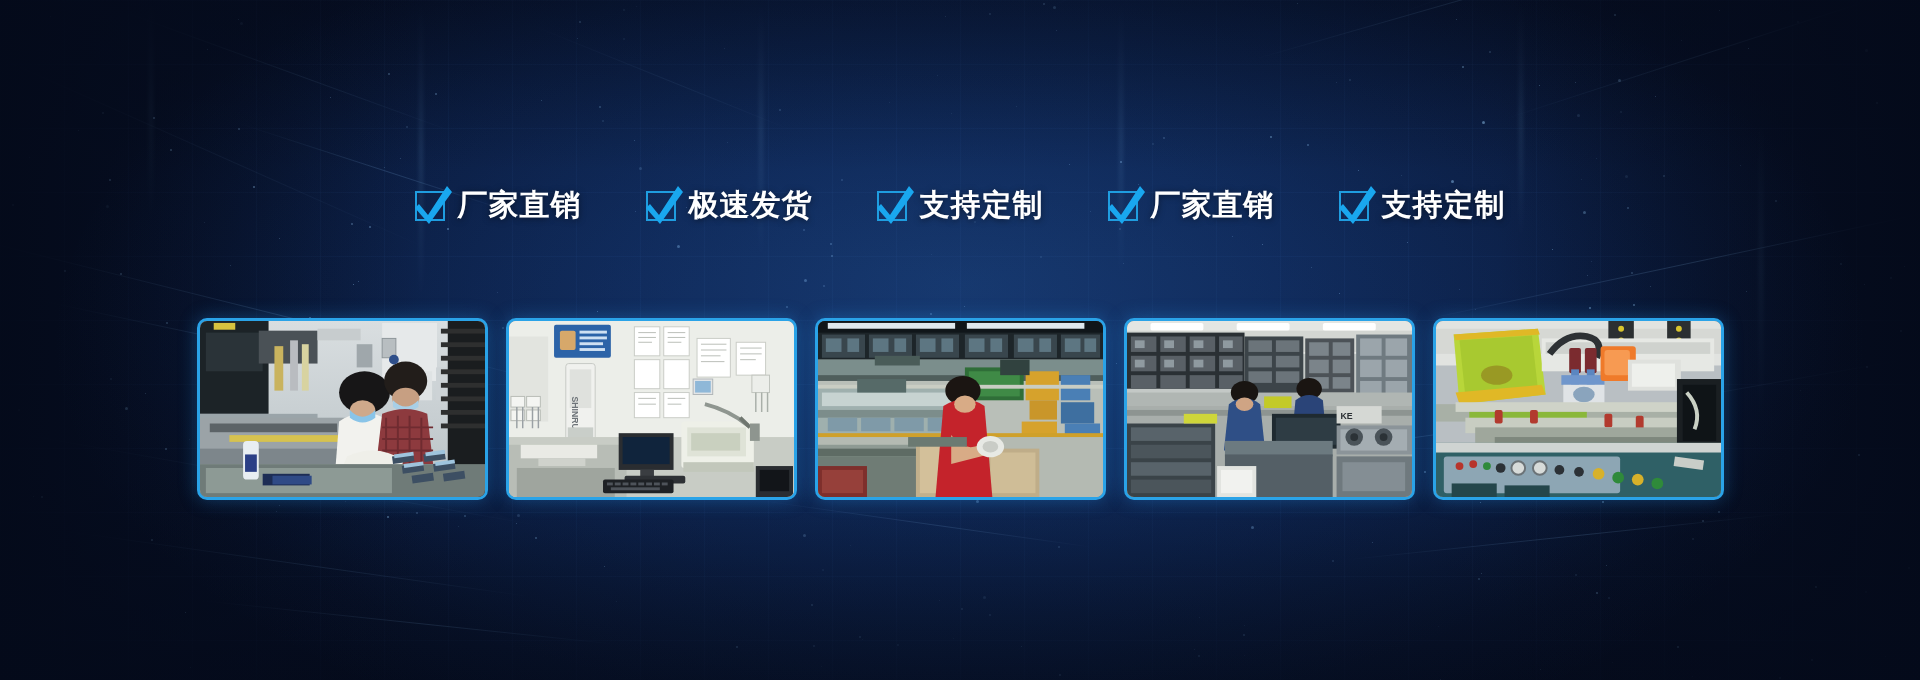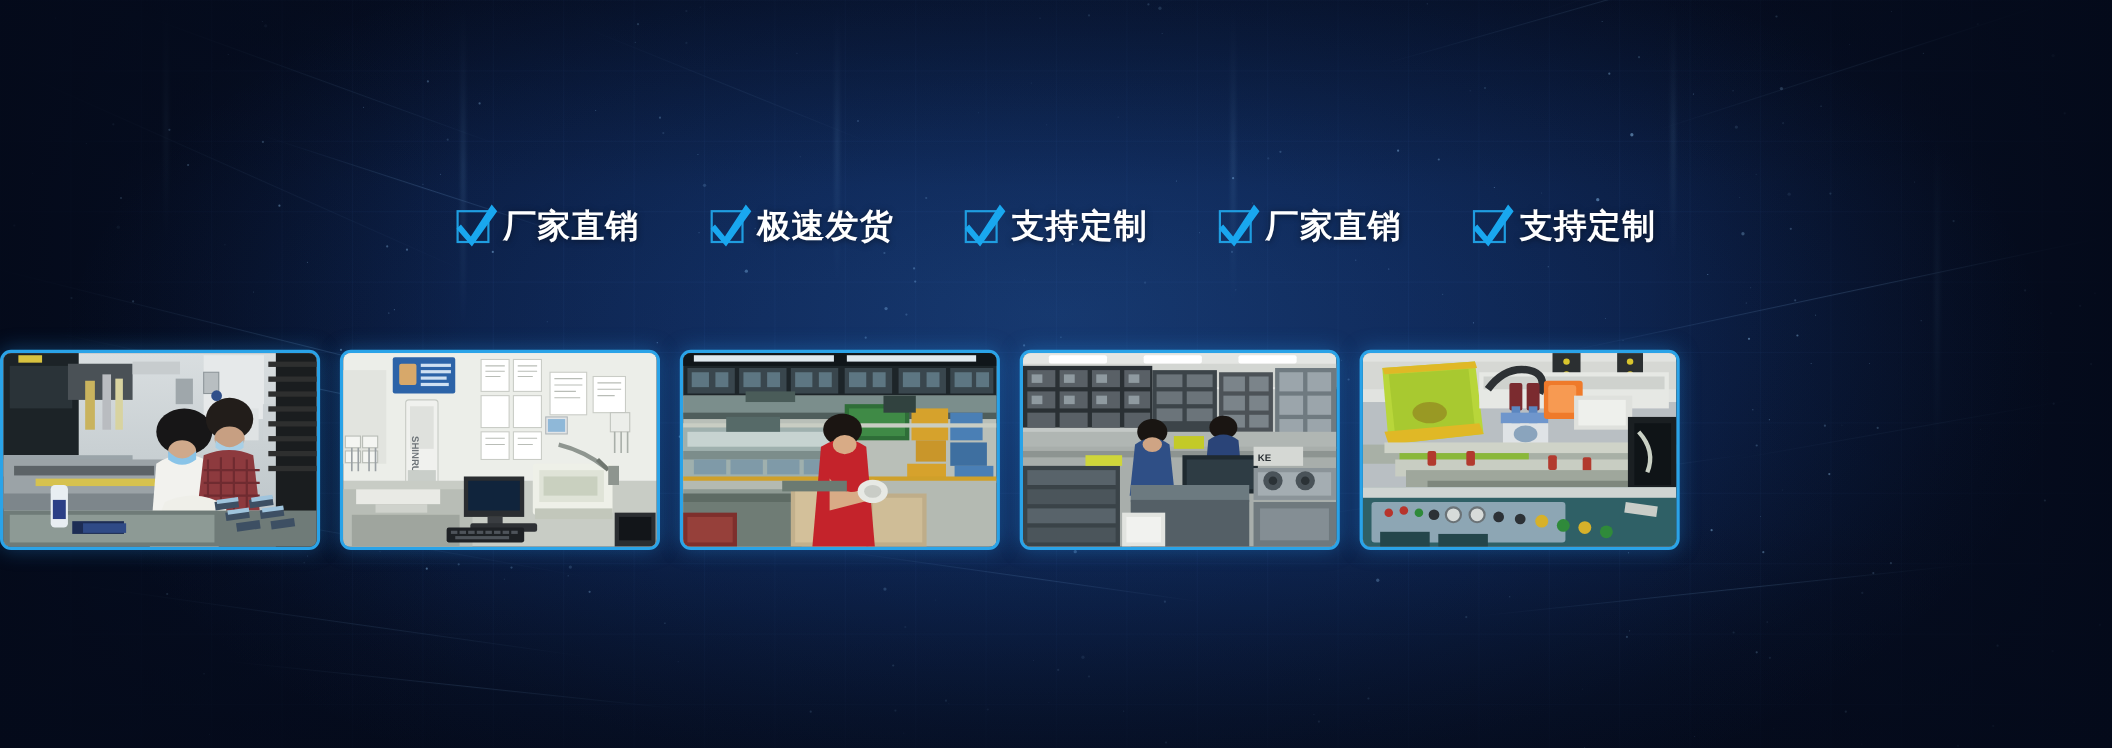--- a/index.html
+++ b/index.html
@@ -76,21 +76,21 @@
   }
   .check-box svg { position:absolute; left:-4px; top:-9px; }
   .feature-label {
     font-size:30px; font-weight:bold; color:#ffffff; letter-spacing:1px;
     text-shadow:0 1px 6px rgba(0,0,0,.5);
   }
 
   
   #cards {
     position:absolute; top:318px; left:0; width:1920px;
-    display:flex; align-items:flex-start;
+    display:flex; justify-content:center; align-items:flex-start;
     gap:18px;
   }
   .card {
     width:291px; height:182px;
     border:3px solid #2aa3e8;
     border-radius:10px;
     overflow:hidden;
     position:relative;
     box-shadow:0 0 18px rgba(40,150,235,.35);
     background:#1b2a38;

